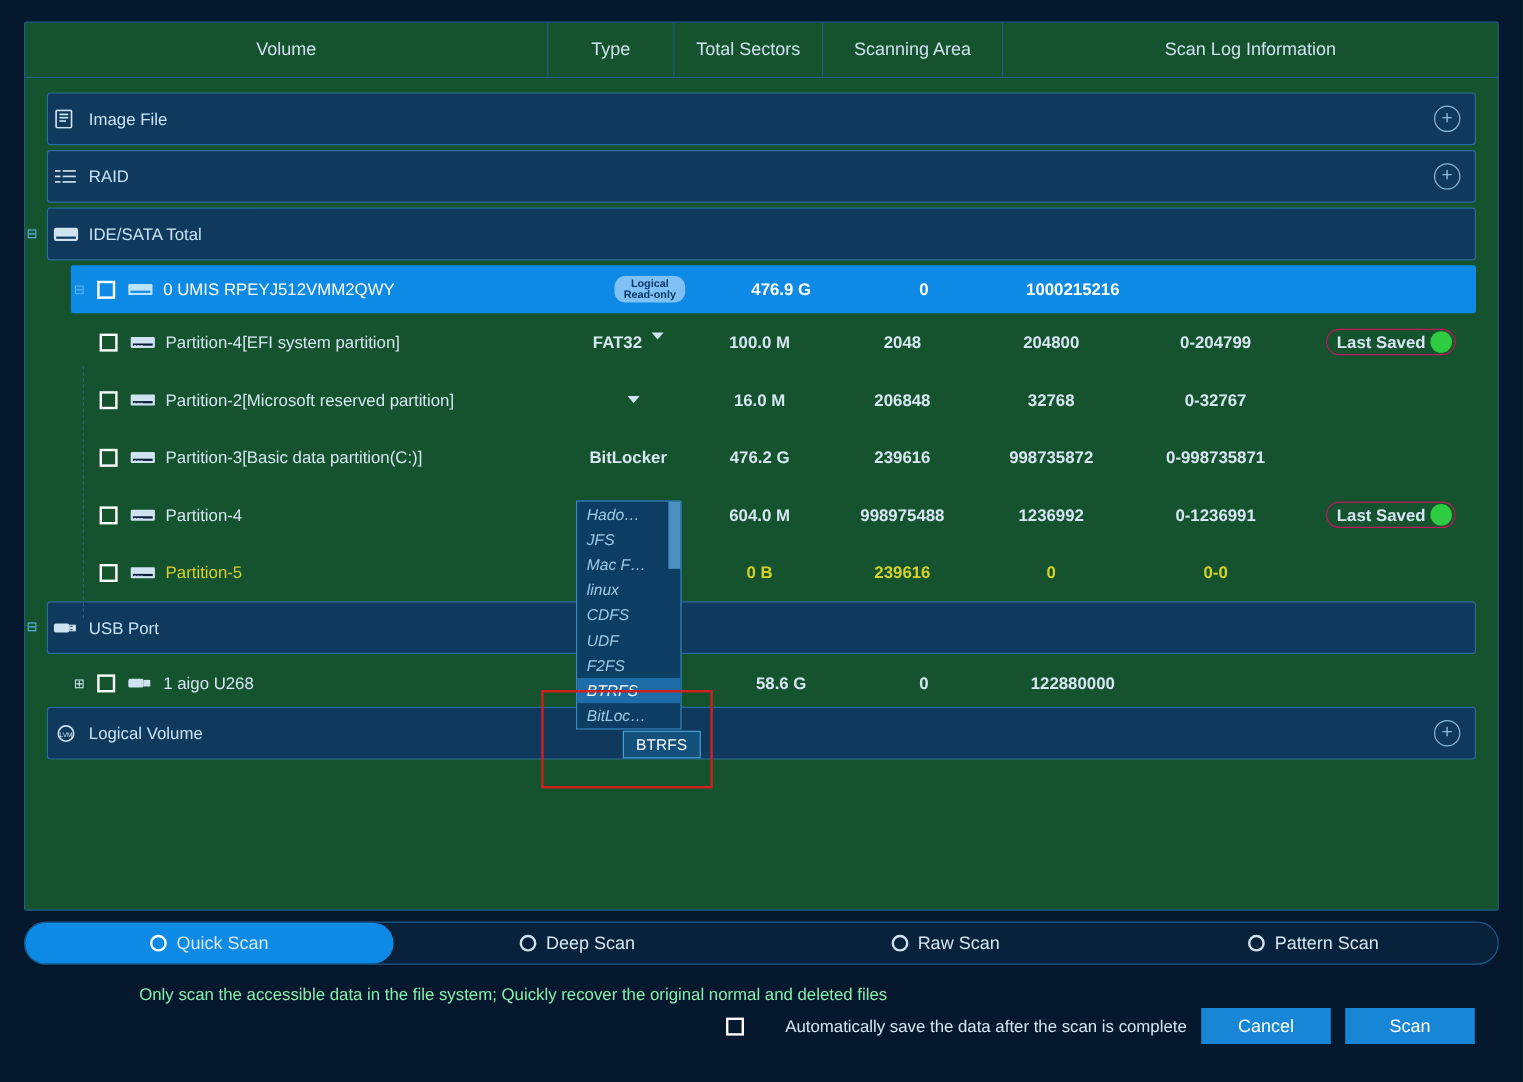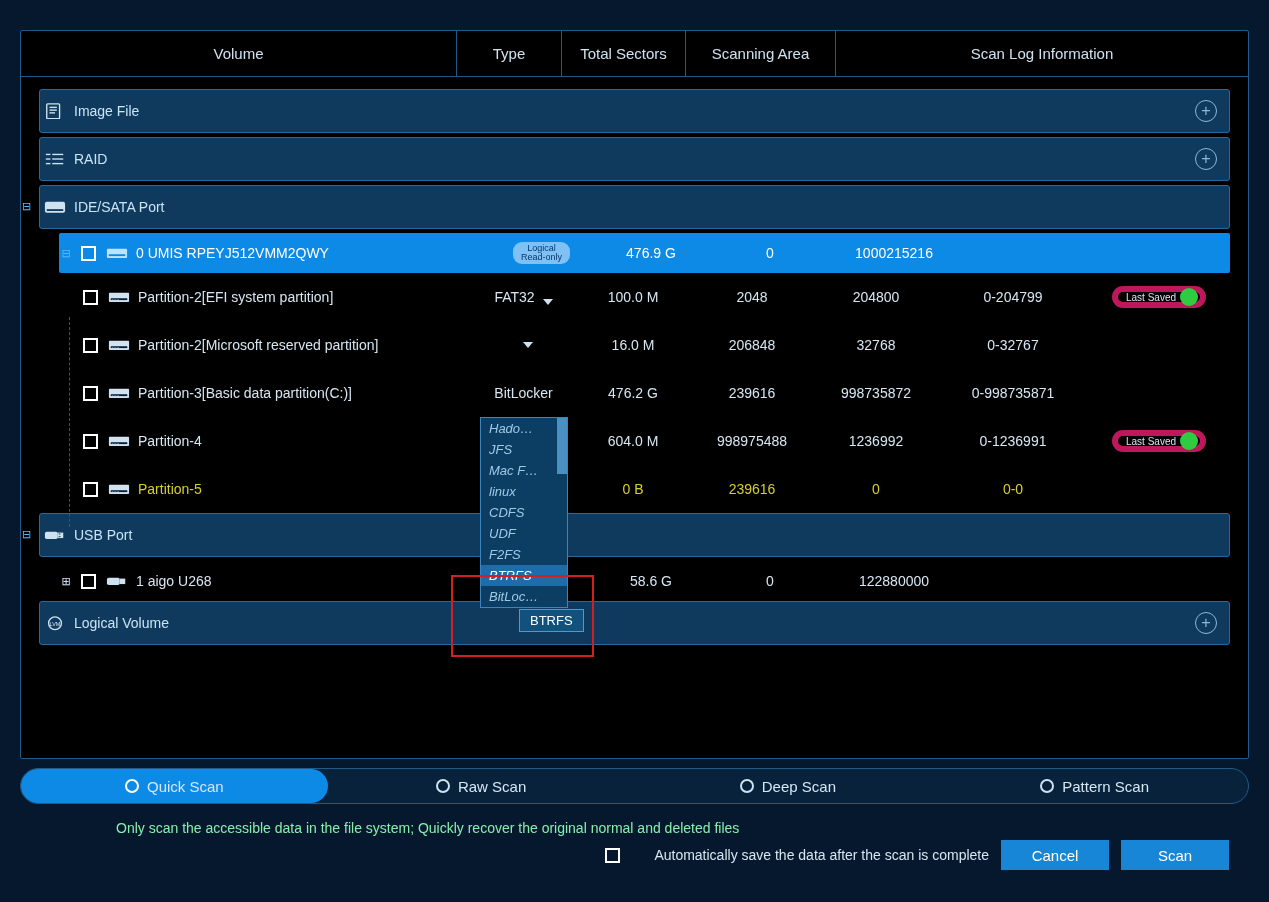--- a/index.html
+++ b/index.html
@@ -11,22 +11,21 @@
     color: #d6e6f2;
     font-size: 14px;
     overflow: hidden;
     position: relative;
   }
   .panel {
     position: absolute;
     left: 20px; right: 20px; top: 18px; bottom: 143px;
     border: 1px solid #1f5a88;
     border-radius: 2px;
-    background: #000000;
-    margin-top: 12px;
+    background: #14532d;
   }
   .headers {
     display: flex;
     align-items: stretch;
     height: 46px;
     border-bottom: 1px solid #1f5a88;
   }
   .hcell {
     display: flex; align-items: center; justify-content: center;
     border-right: 1px solid #1f5a88;
@@ -98,21 +97,21 @@
     background: #0d8ae6;
   }
 
   .partition-row {
     display: flex;
     align-items: center;
     height: 48px;
     margin-left: 20px;
   }
 
-  .cell { display: flex; align-items: flex-end; justify-content: center; }
+  .cell { display: flex; align-items: flex-start; justify-content: center; font-weight: bold; }
   .c-type  { width: 105px; }
   .c-cap   { width: 114px; }
   .c-off   { width: 124px; }
   .c-sect  { width: 124px; }
   .c-scan  { width: 150px; }
   .c-log   { flex: 1; justify-content: center; }
 
   .vol-cell {
     width: 416px;
     display: flex; align-items: center;
@@ -141,23 +140,23 @@
   .dropdown-arrow {
     width: 0; height: 0;
     border-left: 5px solid transparent;
     border-right: 5px solid transparent;
     border-top: 6px solid #cfe2f0;
     margin-left: 8px;
   }
 
   .saved-pill {
     display: flex; align-items: center;
-    border: 6px solid #be185d; border-radius: 12px;
+    border: 1px solid #be185d; border-radius: 12px;
     height: 22px; padding: 0 2px 0 8px;
-    font-size: 10px; color: #d6e6f2;
+    font-size: 14px; color: #d6e6f2;
     gap: 4px;
   }
   .saved-pill .dot {
     width: 18px; height: 18px; border-radius: 9px; background: #2ecc40;
   }
 
   .yellow { color: #d6d02a; }
 
   
   .fs-dropdown {
@@ -293,21 +292,21 @@
 
     <div style="position:relative">
       <span class="outer-expander" style="top:15px;">⊟</span>
       <div class="cat-row">
         <span class="icon">
           <svg viewBox="0 0 24 16">
               <path d="M3 2 h18 a2 2 0 0 1 2 2 v8 a2 2 0 0 1 -2 2 h-18 a2 2 0 0 1 -2 -2 v-8 a2 2 0 0 1 2 -2 z" fill="#cfe2f0"></path>
               <rect x="3" y="10" width="18" height="2" fill="#0f3a5e"></rect>
             </svg>
         </span>
-        <span>IDE/SATA Port</span>
+        <span>IDE/SATA Total</span>
       </div>
     </div>
 
     <div class="device-row selected">
       <span class="expander">⊟</span>
       <div class="vol-cell" style="width:412px;">
         <span class="cbx"></span>
         <span class="icon">
           <svg viewBox="0 0 24 16">
               <path d="M2 3 h20 a1 1 0 0 1 1 1 v8 a1 1 0 0 1 -1 1 h-20 a1 1 0 0 1 -1 -1 v-8 a1 1 0 0 1 1 -1 z" fill="#bfe3fb"></path>
@@ -336,21 +335,21 @@
       <span class="cbx"></span>
       <span class="icon">
         <svg viewBox="0 0 24 16">
                 <path d="M2 3 h20 a1 1 0 0 1 1 1 v8 a1 1 0 0 1 -1 1 h-20 a1 1 0 0 1 -1 -1 v-8 a1 1 0 0 1 1 -1 z" fill="#cfe2f0"></path>
                 <rect x="3" y="9" width="18" height="2" fill="#071d35"></rect>
                 <rect x="4" y="10.5" width="2" height="1" fill="#cfe2f0"></rect>
                 <rect x="7" y="10.5" width="2" height="1" fill="#cfe2f0"></rect>
                 <rect x="10" y="10.5" width="2" height="1" fill="#cfe2f0"></rect>
               </svg>
       </span>
-      <span class="">Partition-2[EFI system partition]</span>
+      <span class="">Partition-4[EFI system partition]</span>
     </div>
     <div class="cell c-type">
             <span>FAT32</span>
             <span class="dropdown-arrow"></span>
           </div>
     <div class="cell c-cap ">100.0 M</div>
     <div class="cell c-off ">2048</div>
     <div class="cell c-sect ">204800</div>
     <div class="cell c-scan ">0-204799</div>
     <div class="cell c-log">
@@ -527,25 +526,25 @@
 
 <div class="tooltip" style="left:519px; top:609px;">BTRFS</div>
 
 <div class="scan-modes">
   <div class="mode active">
     <span class="ring"></span>
     <span>Quick Scan</span>
   </div>
   <div class="mode">
     <span class="ring"></span>
-    <span>Raw Scan</span>
+    <span>Deep Scan</span>
   </div>
   <div class="mode">
     <span class="ring"></span>
-    <span>Deep Scan</span>
+    <span>Raw Scan</span>
   </div>
   <div class="mode">
     <span class="ring"></span>
     <span>Pattern Scan</span>
   </div>
 </div>
 
 <div class="hint">Only scan the accessible data in the file system; Quickly recover the original normal and deleted files</div>
 
 <div class="bottom-actions">

